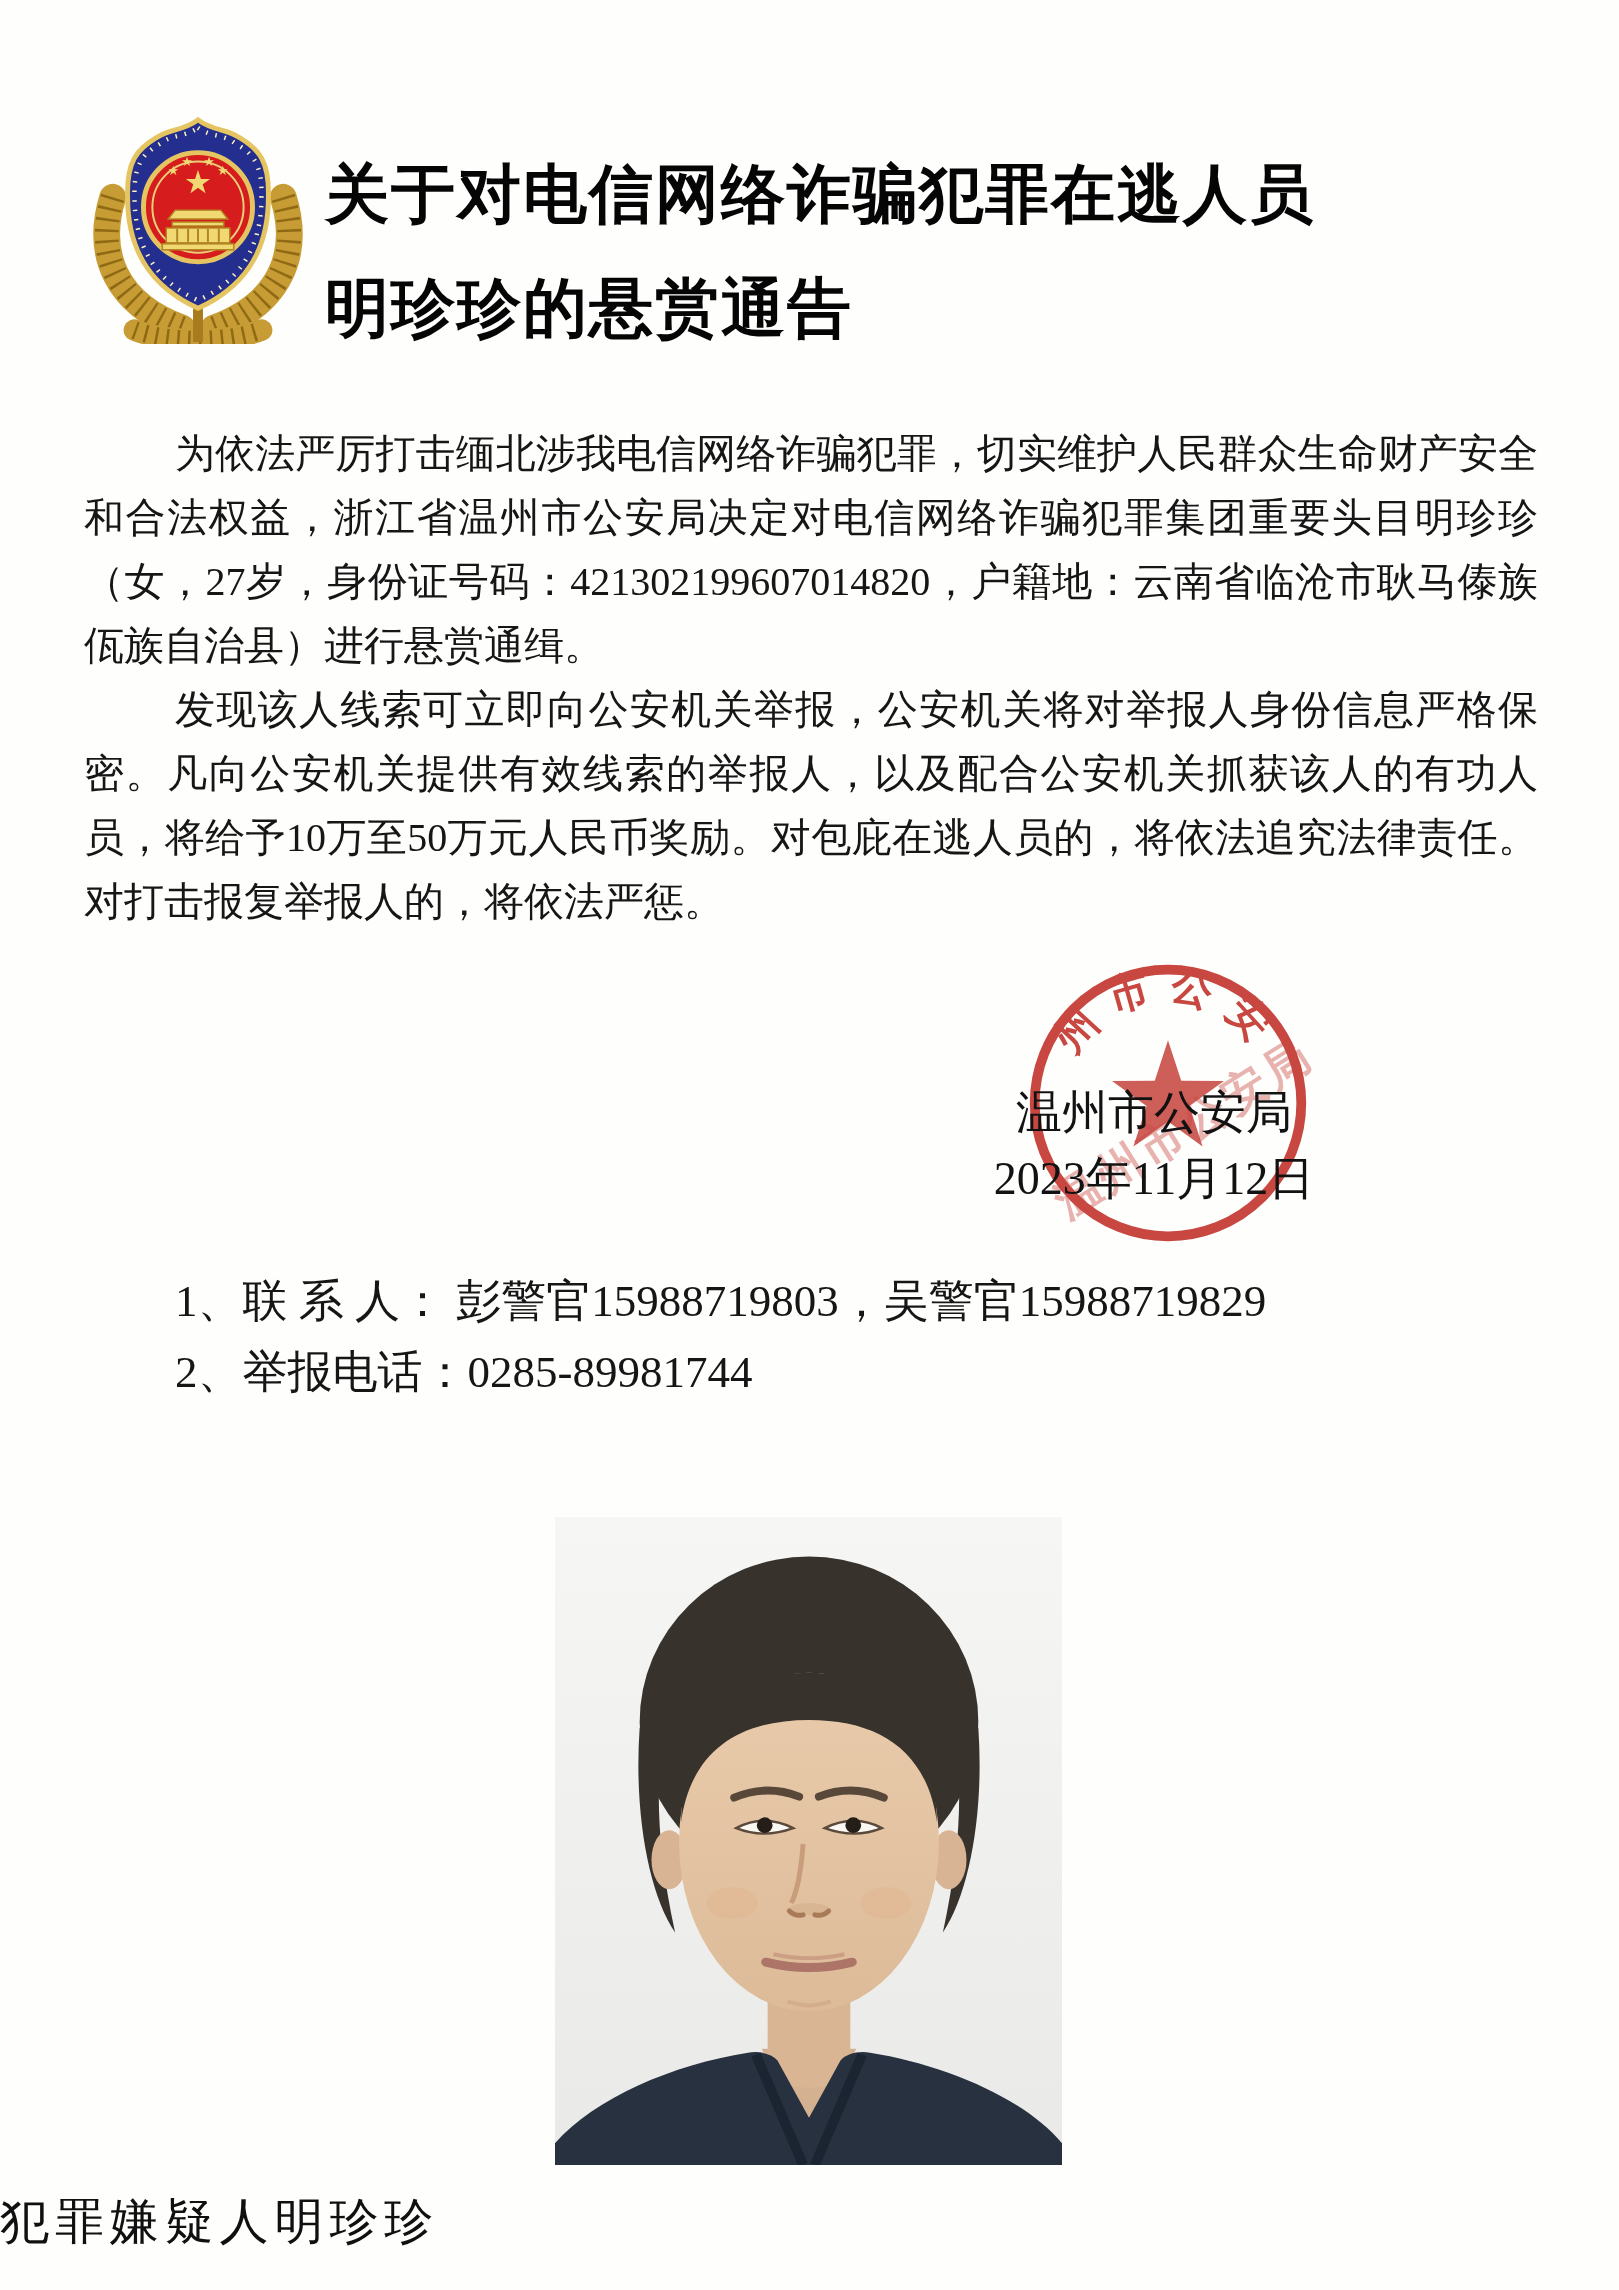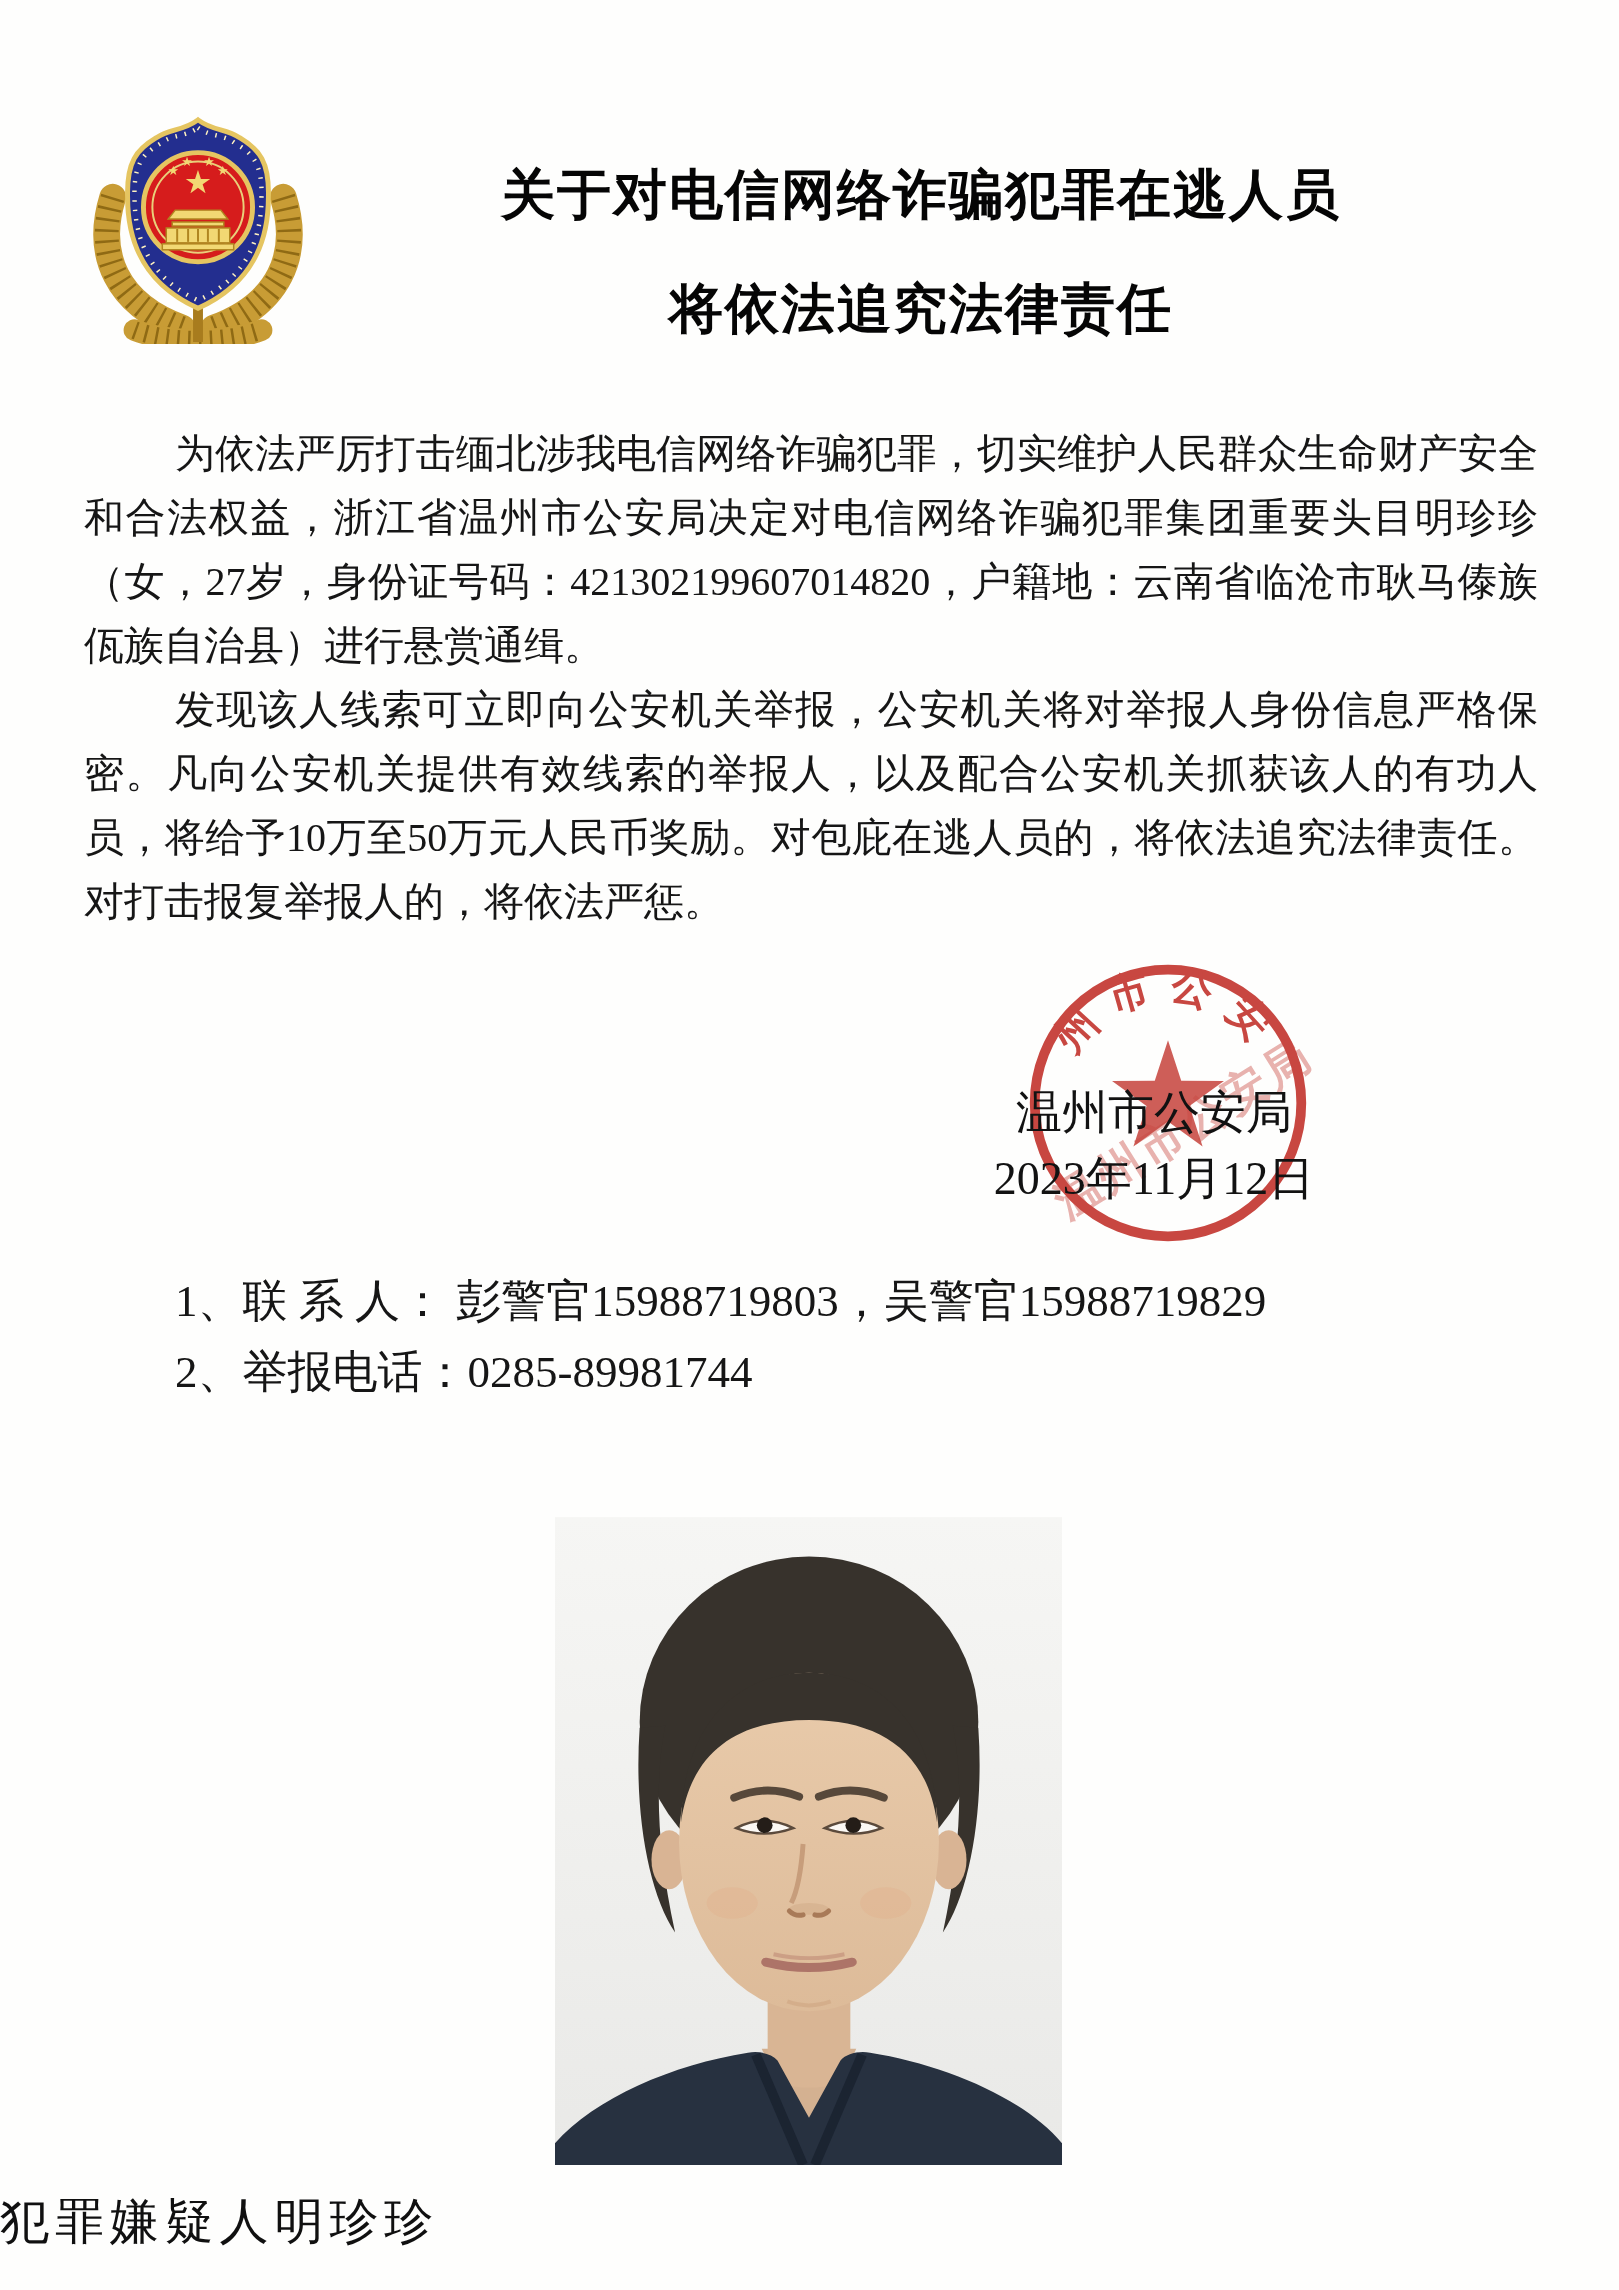--- a/index.html
+++ b/index.html
@@ -1,22 +1,22 @@
 <!DOCTYPE html>
 <html><head>
 <meta charset="utf-8">
 <style>
   html,body{margin:0;padding:0;background:#ffffff;}
   .page{position:relative;width:1619px;height:2290px;background:#fefefdff;
         font-family:"Liberation Serif","DejaVu Serif",serif;color:#1a1a1a;overflow:hidden;}
 
   .badge{position:absolute;left:75px;top:106px;width:246px;height:238px;}
 
-  .title{position:absolute;left:325px;top:138px;width:1192px;text-align:center;
-         font-weight:700;font-size:54px;line-height:114px;color:#050505;letter-spacing:2px;}
+  .title{position:absolute;left:325px;top:138px;width:1192px;text-align:left;
+         font-weight:700;font-size:64px;line-height:114px;color:#050505;letter-spacing:2px;}
 
   .body-text{position:absolute;left:84px;top:422px;width:1454px;
              font-size:40px;line-height:64px;text-align:justify;color:#161616;}
   .body-text p{margin:0;text-indent:91px;word-break:break-all;}
 
   .seal{position:absolute;left:1021px;top:956px;width:294px;height:294px;z-index:2;opacity:.93;}
 
   .signature{position:absolute;left:957px;top:1080px;width:394px;text-align:center;
              font-size:46px;line-height:66px;z-index:3;color:#121212;}
 
@@ -66,21 +66,21 @@
       <line x1="103" y1="124" x2="103" y2="137"></line>
         <line x1="114" y1="124" x2="114" y2="137"></line>
       <line x1="124" y1="124" x2="124" y2="137"></line>
         <line x1="134" y1="124" x2="134" y2="137"></line>
       <line x1="145" y1="124" x2="145" y2="137"></line>
     </g>
   </svg>
 
   <div class="title">
     <div>关于对电信网络诈骗犯罪在逃人员</div>
-    <div>将依法追究法律责任</div>
+    <div>明珍珍的悬赏通告</div>
   </div>
 
   <div class="body-text">
     <p>为依法严厉打击缅北涉我电信网络诈骗犯罪，切实维护人民群众生命财产安全和合法权益，浙江省温州市公安局决定对电信网络诈骗犯罪集团重要头目明珍珍（女，27岁，身份证号码：421302199607014820，户籍地：云南省临沧市耿马傣族佤族自治县）进行悬赏通缉。</p>
     <p>发现该人线索可立即向公安机关举报，公安机关将对举报人身份信息严格保密。凡向公安机关提供有效线索的举报人，以及配合公安机关抓获该人的有功人员，将给予10万至50万元人民币奖励。对包庇在逃人员的，将依法追究法律责任。对打击报复举报人的，将依法严惩。</p>
   </div>
 
   <svg class="seal" viewBox="0 0 300 300" xmlns="http://www.w3.org/2000/svg" aria-hidden="true">
     <circle cx="150" cy="150" r="136" fill="none" stroke="#c43a33" stroke-width="10"></circle>
     <polygon points="150,86 163.5,127.4 207.1,127.5 171.9,153.1 185.3,194.5 150,169 114.7,194.5 128.1,153.1 92.9,127.5 136.5,127.4" fill="#c43a33" opacity="0.88"></polygon>

